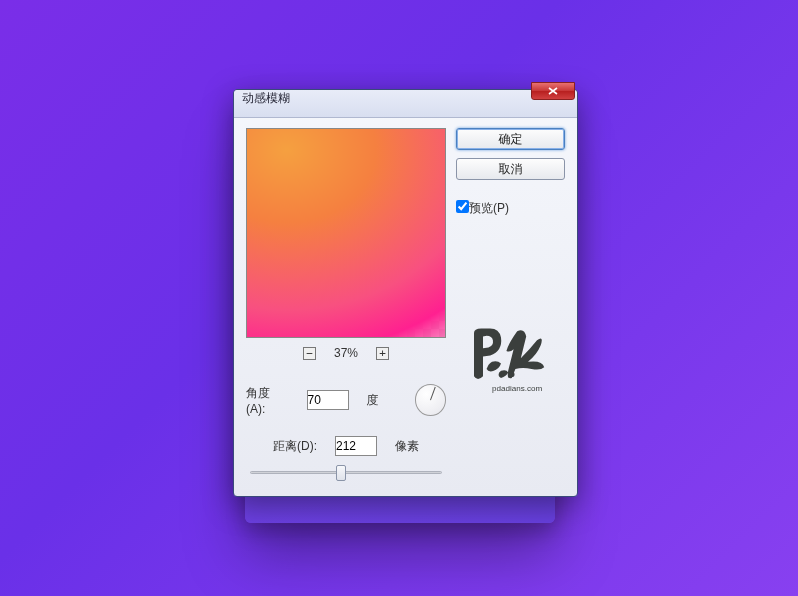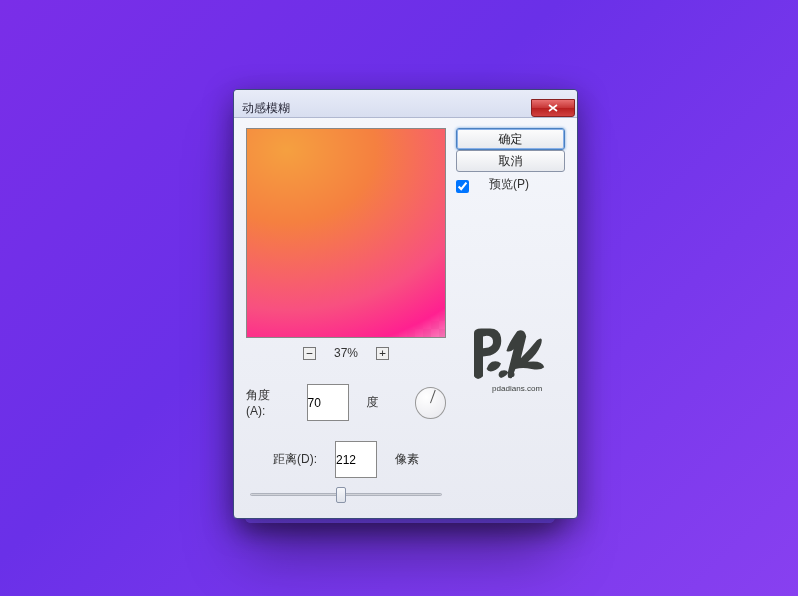--- a/index.html
+++ b/index.html
@@ -28,21 +28,21 @@
       border: 1px solid #3a4a7a;
       border-radius: 4px;
       box-shadow: 0 8px 30px rgba(0,0,0,0.4);
     }
     .titlebar {
       height: 28px;
       background: linear-gradient(180deg, #e8ecf8 0%, #d8def0 100%);
       border-bottom: 1px solid #b0b8d0;
       border-radius: 4px 4px 0 0;
       display: flex;
-      align-items: flex-end;
+      align-items: flex-start;
       padding: 0 2px 0 8px;
     }
     .titlebar .title { color: #2a2a3a; font-size: 12px; flex: 1; }
     .close-btn {
       width: 44px; height: 18px;
       background: linear-gradient(180deg, #e87070 0%, #c83838 48%, #b82020 52%, #d04040 100%);
       border: 1px solid #8a2020;
       border-radius: 0 0 3px 3px;
       display: flex; align-items: center; justify-content: center;
       color: #fff; font-size: 11px; font-weight: bold;
@@ -78,39 +78,39 @@
       width: 13px; height: 13px;
       border: 1px solid #777; background: #f0f0f0;
       display: flex; align-items: center; justify-content: center;
       font-size: 11px; line-height: 1; cursor: pointer;
       font-family: monospace;
     }
     .btn {
       width: 100%; height: 22px;
       background: linear-gradient(180deg,#fdfdfd,#e7e9ee);
       border: 1px solid #8a94a8; border-radius: 3px;
-      cursor: pointer;
+      margin-bottom: 8px; cursor: pointer;
       font-size: 12px; color: #222;
     }
     .btn.primary {
       border: 1px solid #4a80c0;
       box-shadow: 0 0 0 1px #88b0e8 inset, 0 0 3px #6aa0e0;
     }
-    .check-row { display: flex; align-items: flex-end; gap: 20px; margin-top: 4px; color: #333; }
+    .check-row { display: flex; align-items: flex-start; gap: 0; margin-top: 12px; color: #333; }
     .check-row input { width: 13px; height: 13px; }
     .watermark {
       position: absolute;
       right: 22px; top: 234px;
       width: 90px;
       pointer-events: none;
     }
     .controls { margin-top: 24px; }
     .row { display: flex; align-items: center; gap: 18px; color: #333; margin-bottom: 8px; }
     .input {
-      width: 42px; height: 37px;
+      width: 42px; height: 20px;
       border: 1px solid #888; background: #fff;
       padding: 1px 0; font-size: 12px;
     }
     .dial {
       width: 32px; height: 32px;
       border: 1px solid #999; border-radius: 50%;
       background: radial-gradient(circle at 35% 30%, #fff, #e6e6ec);
       position: relative; margin-left: 18px;
     }
     .dial::after {

